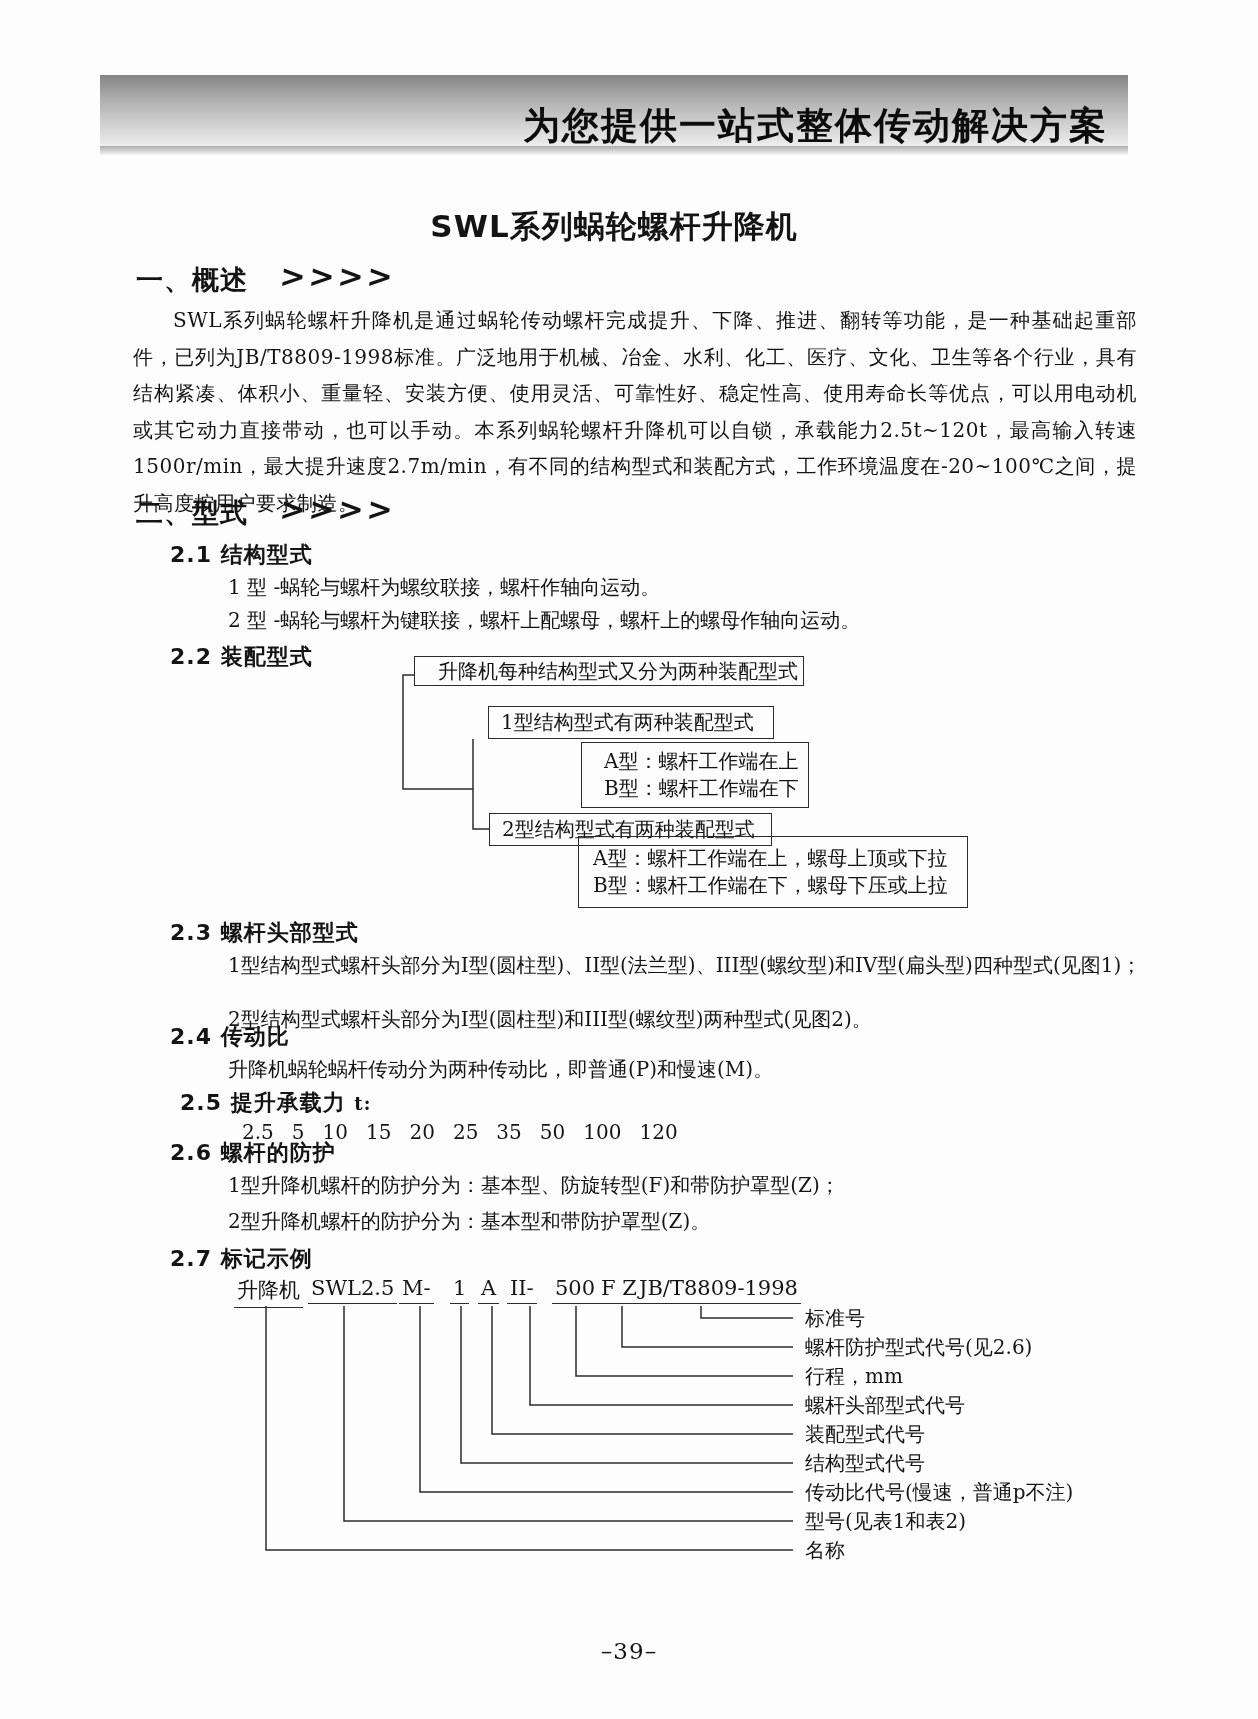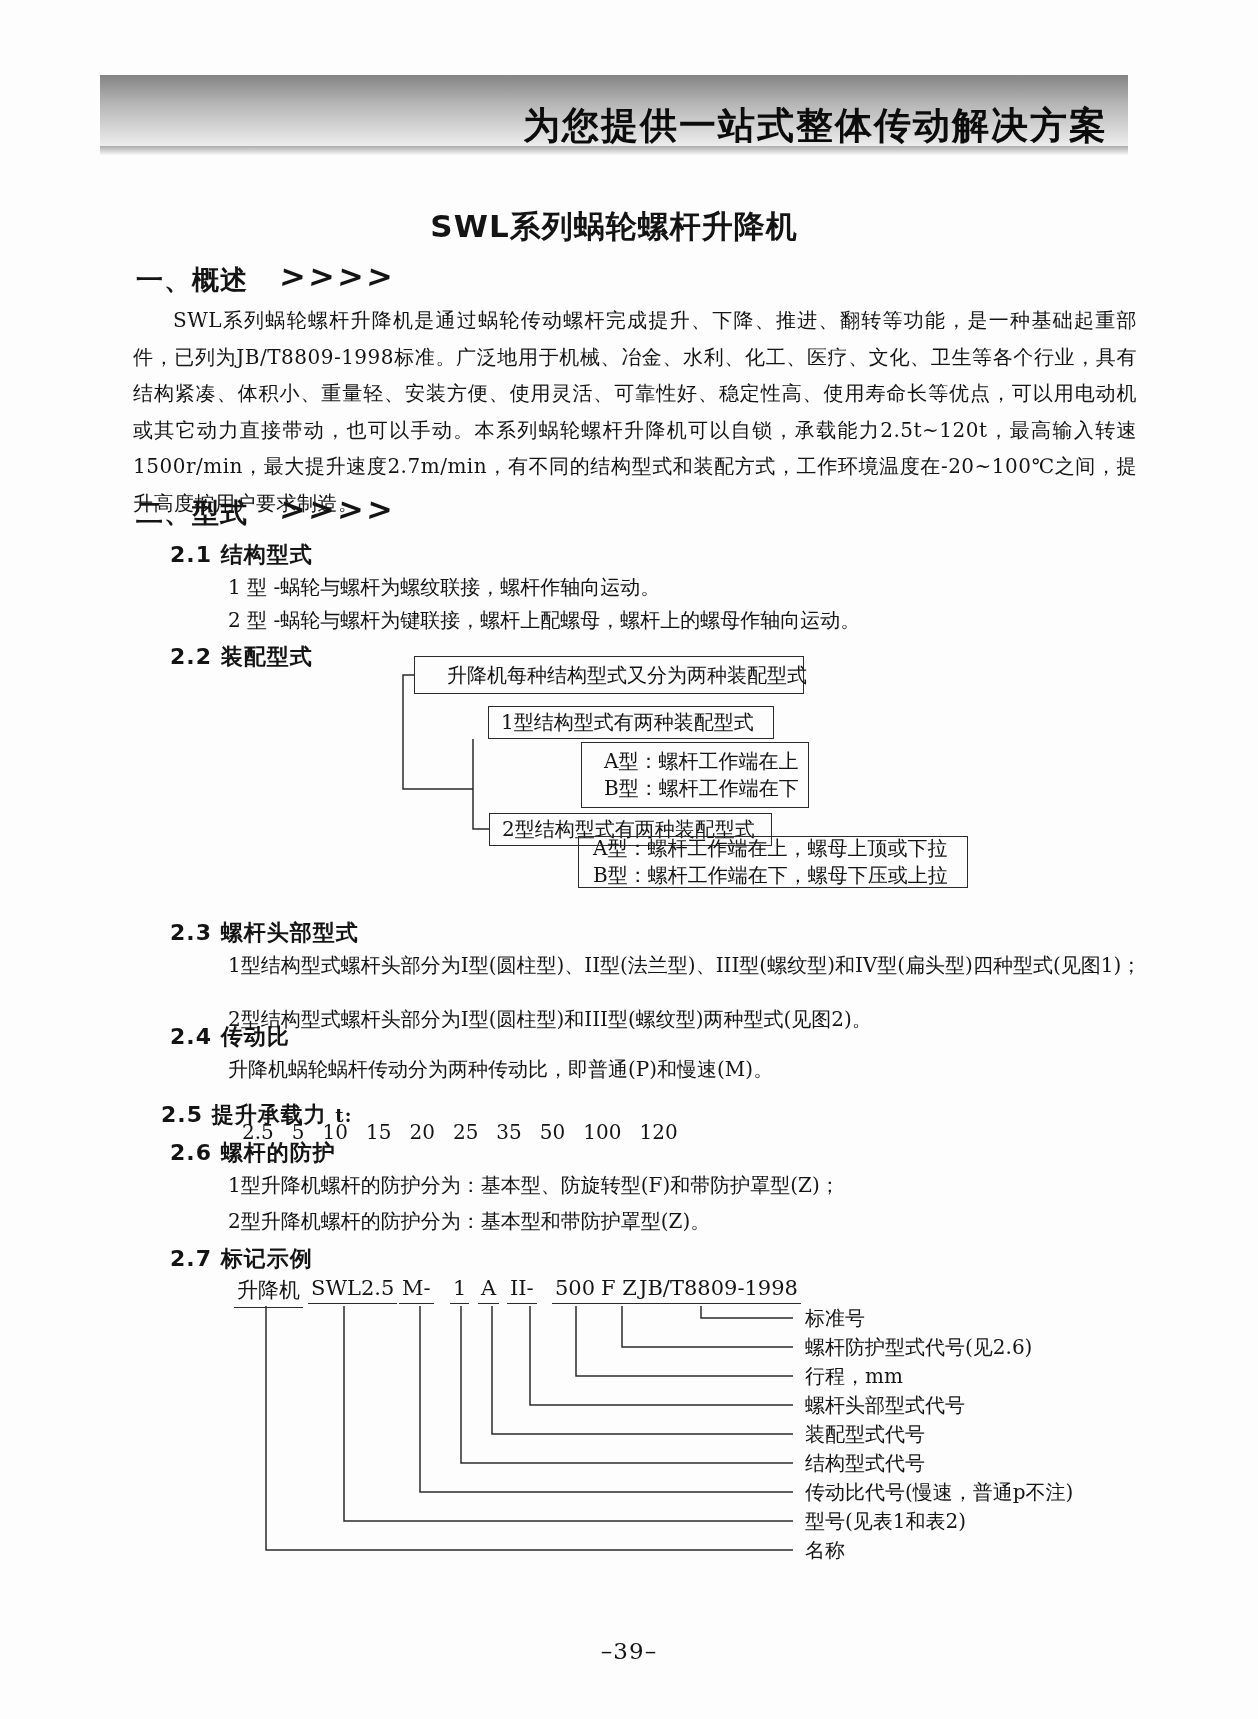--- a/index.html
+++ b/index.html
@@ -83,46 +83,46 @@
 
 <div class="abs hd sec-heading" style="left:136px;top:495px;">二、型式</div>
 <div class="abs hd arrows" style="left:280px;top:491px;">&gt;&gt;&gt;&gt;</div>
 
 <div class="abs hd sub-heading" style="left:170px;top:540px;">2.1 结构型式</div>
 <div class="abs body-line" style="left:228px;top:574px;">1 型 -蜗轮与螺杆为螺纹联接，螺杆作轴向运动。</div>
 <div class="abs body-line" style="left:228px;top:607px;">2 型 -蜗轮与螺杆为键联接，螺杆上配螺母，螺杆上的螺母作轴向运动。</div>
 
 <div class="abs hd sub-heading" style="left:170px;top:642px;">2.2 装配型式</div>
 
-<div class="abs fbox" style="left:414px;top:656px;width:390px;height:38px;padding-left:32px;">
+<div class="abs fbox" style="left:414px;top:656px;width:390px;height:30px;padding-left:23px;">
   <div class="fline">升降机每种结构型式又分为两种装配型式</div>
 </div>
 <div class="abs fbox" style="left:488px;top:706px;width:286px;height:33px;padding-left:12px;">
   <div class="fline">1型结构型式有两种装配型式</div>
 </div>
 <div class="abs fbox" style="left:581px;top:742px;width:228px;height:66px;padding-left:22px;">
   <div class="fline">A型：螺杆工作端在上</div>
   <div class="fline">B型：螺杆工作端在下</div>
 </div>
 <div class="abs fbox" style="left:489px;top:813px;width:283px;height:33px;padding-left:12px;">
   <div class="fline">2型结构型式有两种装配型式</div>
 </div>
-<div class="abs fbox" style="left:578px;top:836px;width:390px;height:52px;padding-left:14px;">
+<div class="abs fbox" style="left:578px;top:836px;width:390px;height:72px;padding-left:14px;">
   <div class="fline">A型：螺杆工作端在上，螺母上顶或下拉</div>
   <div class="fline">B型：螺杆工作端在下，螺母下压或上拉</div>
 </div>
 
 <div class="abs hd sub-heading" style="left:170px;top:918px;">2.3 螺杆头部型式</div>
 <div class="abs body-line" style="left:228px;top:952px;">1型结构型式螺杆头部分为I型(圆柱型)、II型(法兰型)、III型(螺纹型)和IV型(扁头型)四种型式(见图1)；</div>
 <div class="abs body-line" style="left:228px;top:986px;margin-top:20px;">2型结构型式螺杆头部分为I型(圆柱型)和III型(螺纹型)两种型式(见图2)。</div>
 
 <div class="abs hd sub-heading" style="left:170px;top:1022px;">2.4 传动比</div>
 <div class="abs body-line" style="left:228px;top:1056px;">升降机蜗轮蜗杆传动分为两种传动比，即普通(P)和慢速(M)。</div>
 
-<div class="abs hd sub-heading" style="left:161px;top:1088px;margin-top:12px;"><span>2.5 提升承载力</span> <span style="font-family:'DejaVu Serif','Liberation Serif',serif;font-size:18px;">t:</span></div>
+<div class="abs hd sub-heading" style="left:180px;top:1088px;"><span>2.5 提升承载力</span> <span style="font-family:'DejaVu Serif','Liberation Serif',serif;font-size:18px;">t:</span></div>
 <div class="abs cap-row">
   <span>2.5</span>
   <span>5</span>
   <span>10</span>
   <span>15</span>
   <span>20</span>
   <span>25</span>
   <span>35</span>
   <span>50</span>
   <span>100</span>

